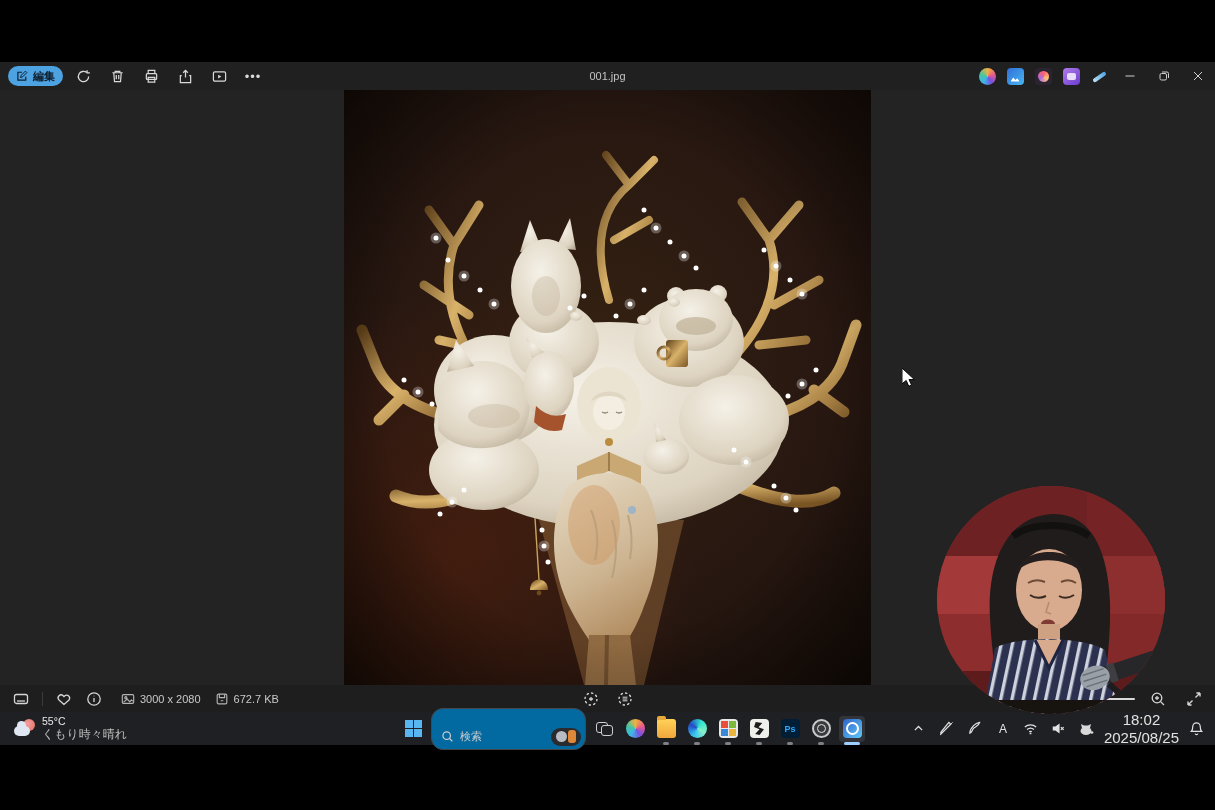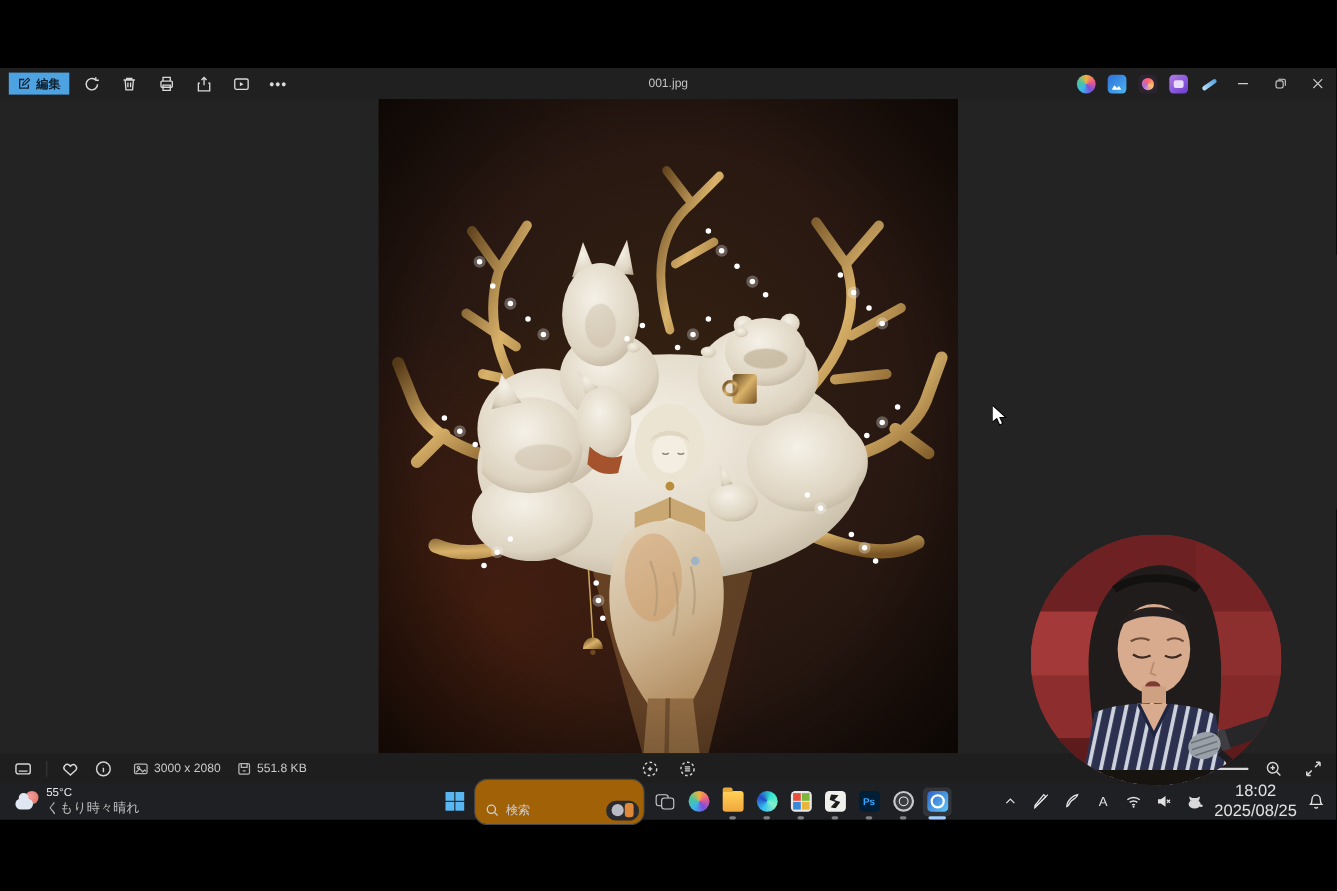--- a/index.html
+++ b/index.html
@@ -4,21 +4,21 @@
 <style>
   html,body{margin:0;padding:0;background:#000;}
   .screen{position:relative;width:1215px;height:810px;background:#000;overflow:hidden;
           font-family:"Liberation Sans",sans-serif;color:#e6e6e6;}
   
   .frame{position:absolute;left:0;top:62px;width:1215px;height:683px;background:#242424;}
 
   
   .titlebar{position:absolute;left:0;top:0;width:100%;height:28px;background:#202020;display:flex;align-items:center;}
   .tb-left{display:flex;align-items:center;gap:6px;padding-left:8px;}
-  .edit-btn{display:flex;align-items:center;gap:5px;background:#4da2e2;color:#10202e;border-radius:0;
+  .edit-btn{display:flex;align-items:center;gap:5px;background:#4da2e2;color:#10202e;border-radius:10px;
             height:20px;padding:0 8px;font-size:11px;font-weight:bold;cursor:pointer;}
   .tbtn{width:28px;height:22px;display:flex;align-items:center;justify-content:center;border-radius:4px;color:#d9d9d9;}
   .title-center{position:absolute;left:50%;transform:translateX(-50%);top:0;height:28px;display:flex;align-items:center;
                 font-size:11px;color:#c3c3c3;}
   .tb-right{position:absolute;right:0;top:0;height:28px;display:flex;align-items:center;}
   .appico{width:17px;height:17px;border-radius:4px;margin:0 5.5px;}
   .ico-copilot{border-radius:50%;background:conic-gradient(#f3b13a,#e85c8a,#7a4fe0,#3db6e8,#49c5a2,#f3b13a);}
   .ico-imgedit{background:linear-gradient(135deg,#2f6fd8,#49b6f0);position:relative;}
   .ico-imgedit:after{content:"";position:absolute;left:4px;top:9px;width:9px;height:5px;background:#fff;border-radius:2px 2px 0 0;clip-path:polygon(0 100%,30% 20%,55% 70%,75% 35%,100% 100%);}
   .ico-paint{background:#2b2330;position:relative;}
@@ -52,21 +52,21 @@
   .wsun{position:absolute;left:9px;top:1px;width:12px;height:12px;border-radius:50%;background:radial-gradient(circle at 40% 40%,#f2a0a0,#e06a5a);}
   .wcloud{position:absolute;left:0;top:8px;width:16px;height:10px;border-radius:8px;background:#dfe8f2;}
   .wcloud:after{content:"";position:absolute;left:3px;top:-5px;width:9px;height:9px;border-radius:50%;background:#dfe8f2;}
   .wtext{display:flex;flex-direction:column;line-height:1.1;}
   .wtemp{font-size:10.5px;color:#e8e8e8;}
   .wcond{font-size:12px;color:#bdbdbd;}
   .tb-center{position:absolute;left:400px;display:flex;align-items:center;gap:5px;}
   .startbtn{width:26px;height:26px;display:flex;align-items:center;justify-content:center;border-radius:4px;}
   .winlogo{display:grid;grid-template-columns:8px 8px;grid-template-rows:8px 8px;gap:1px;}
   .winlogo i{background:#58b7f2;}
-  .searchpill{width:140px;height:24px;background:#a16207;border:1px solid#46474b;border-radius:12px;display:flex;align-items:center;
+  .searchpill{width:140px;height:24px;background:#0369a1;border:1px solid#46474b;border-radius:12px;display:flex;align-items:center;
               padding:16px 4px 0 9px;gap:6px;}
   .searchpill span.q{font-size:11px;color:#cfcfcf;flex:1;}
   .sp-img{width:30px;height:18px;border-radius:9px;background:#2a2b2e;display:flex;align-items:center;justify-content:center;gap:1px;overflow:hidden;}
   .sp-img .b1{width:11px;height:11px;border-radius:50%;background:#b9bcc2;}
   .sp-img .b2{width:8px;height:13px;border-radius:3px;background:#e0883a;}
   .tb-app{position:relative;width:26px;height:26px;border-radius:4px;display:flex;align-items:center;justify-content:center;}
   .tb-app.running:after{content:"";position:absolute;bottom:-3px;left:50%;transform:translateX(-50%);width:6px;height:3px;border-radius:2px;background:#7f8085;}
   .tb-app.active{background:#33343a;}
   .tb-app.active:after{content:"";position:absolute;bottom:-3px;left:50%;transform:translateX(-50%);width:16px;height:3px;border-radius:2px;background:#9ecfff;}
   .g-ico{width:19px;height:19px;border-radius:4px;position:relative;}
@@ -378,21 +378,21 @@
           </span>
           <span>3000 x 2080</span>
         </div>
         <div class="meta">
           <span>
             <svg class="ic" width="14" height="14" viewBox="0 0 16 16" fill="none" stroke="#b5b5b5" stroke-width="1.3">
               <rect x="2.5" y="2.5" width="11" height="11" rx="1.5"></rect>
                 <path d="M5 2.5v4h6v-4M6.5 10h3"></path>
             </svg>
           </span>
-          <span>551.8 KB</span>
+          <span>672.7 KB</span>
         </div>
       </div>
       <div class="bb-center">
         <div class="bicon">
           <svg class="ic" width="16" height="16" viewBox="0 0 16 16" fill="none" stroke="currentColor" stroke-width="1.3">
             <circle cx="8" cy="8" r="6" stroke-dasharray="2.4 2.2"></circle>
               <path d="M6 8h4M8 6v4"></path>
           </svg>
         </div>
         <div class="bicon">

